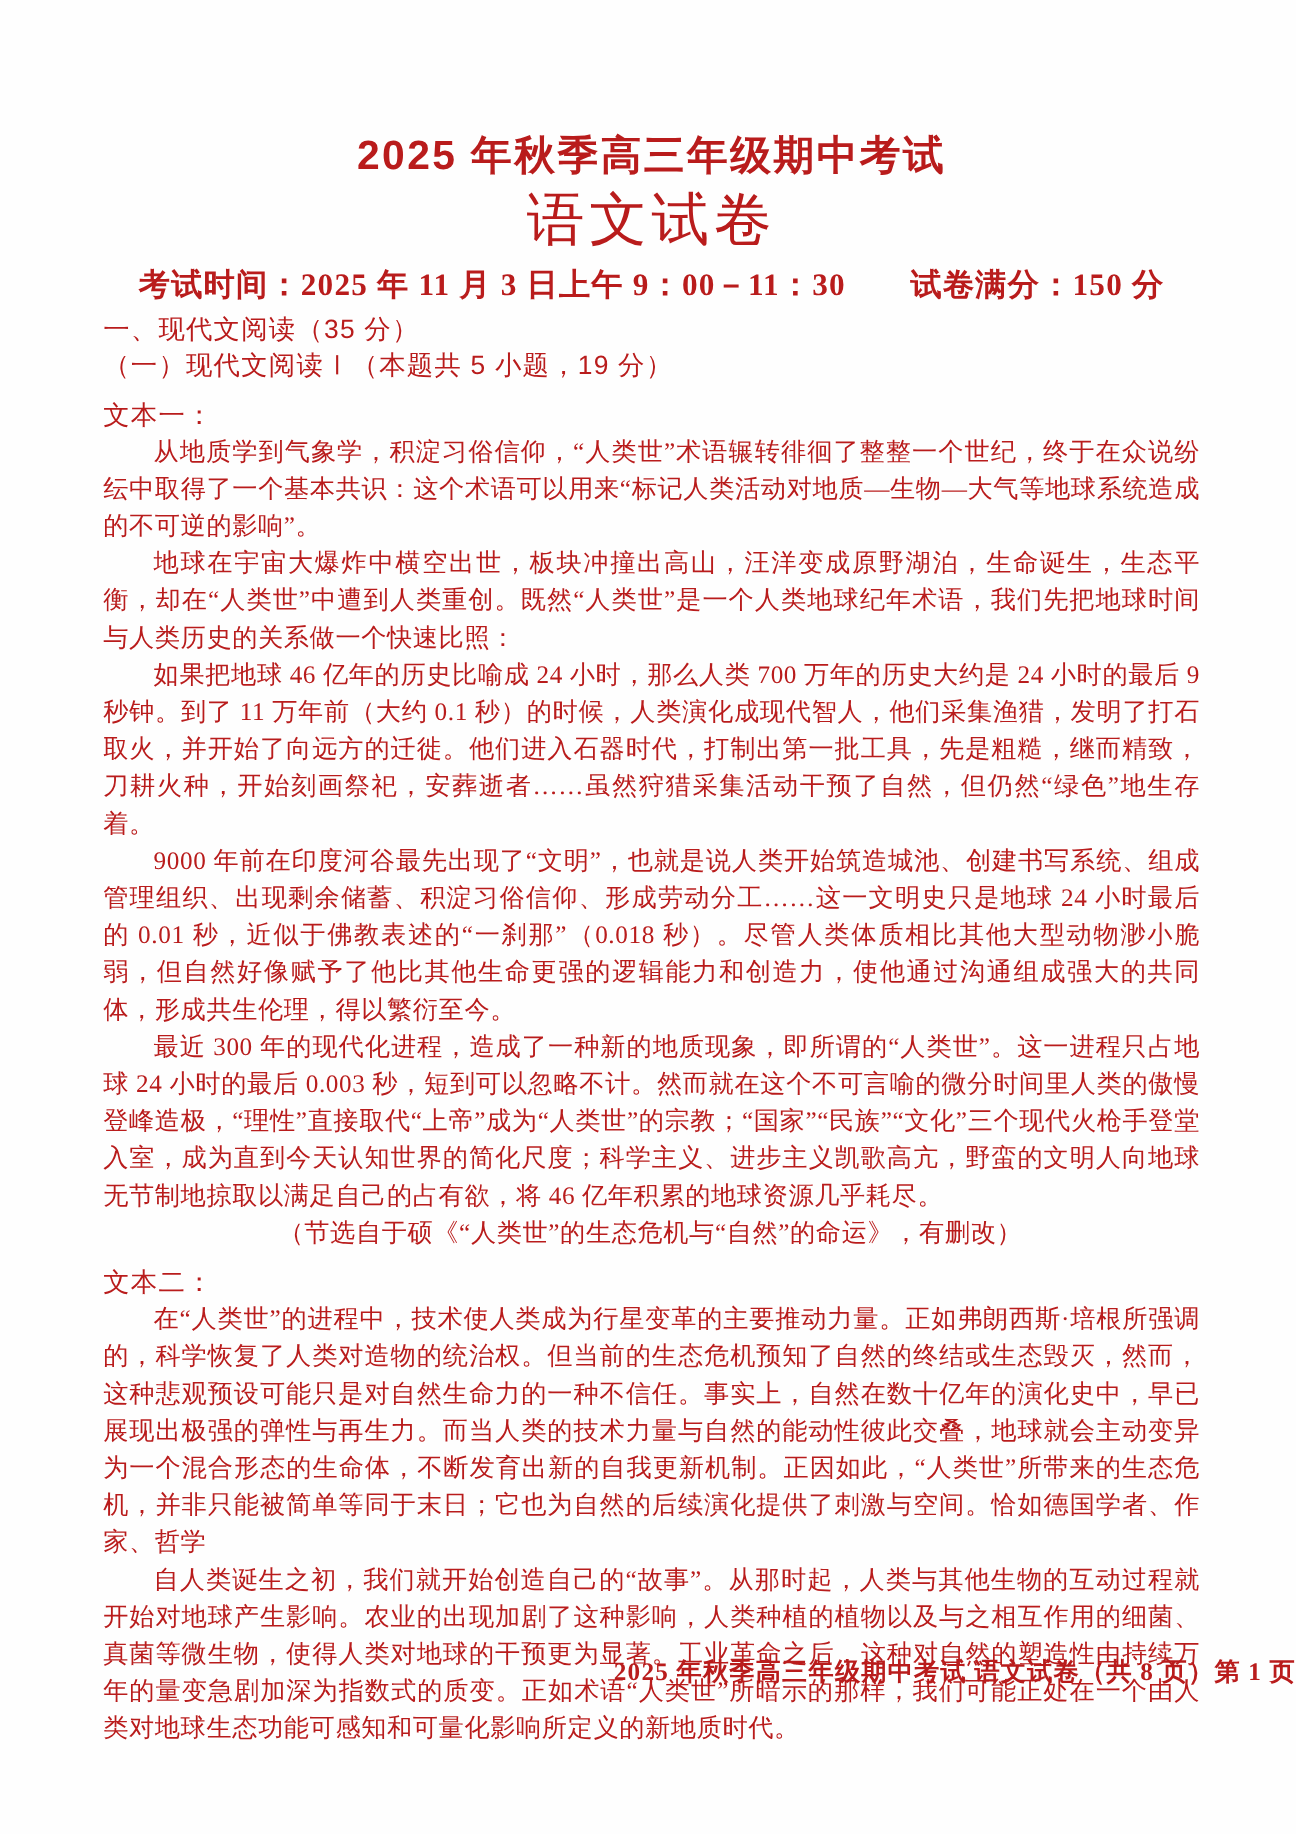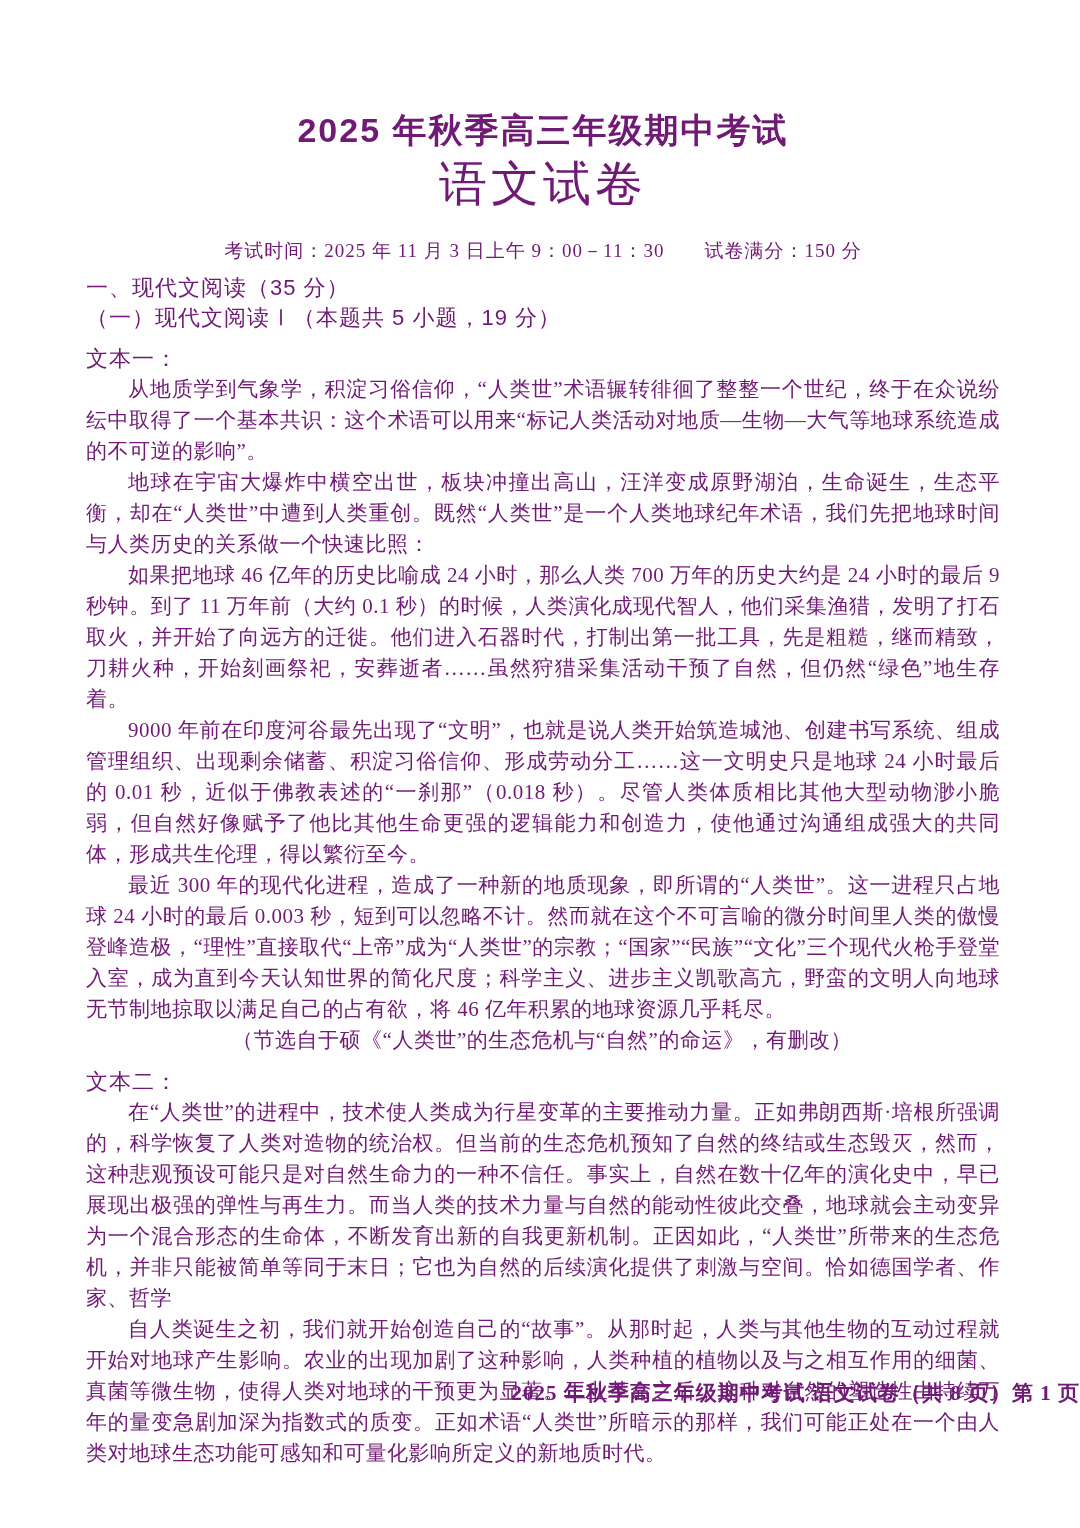--- a/index.html
+++ b/index.html
@@ -5,21 +5,21 @@
   html, body {
     margin: 0;
     padding: 0;
     background: #ffffff;
   }
   .sheet {
     position: relative;
     width: 1080px;
     height: 1528px;
     background: #fefefe;
-    color: #701a75;
+    color: #b91c1c;
     font-family: "Liberation Serif", serif;
     box-sizing: border-box;
     padding: 108px 80px 0 86px;
     overflow: hidden;
   }
   .doc-header { text-align: center; }
   .doc-title {
     font-family: "Liberation Sans", sans-serif;
     font-size: 34px;
     line-height: 44px;
@@ -28,24 +28,24 @@
   }
   .doc-subtitle {
     font-family: "Liberation Sans", sans-serif;
     font-size: 48px;
     line-height: 60px;
     font-weight: 400;
     letter-spacing: 4px;
     margin-top: 2px;
   }
   .exam-info {
-    font-size: 19px;
+    font-size: 26px;
     line-height: 32px;
-    font-weight: 400;
-    margin-top: 21px;
+    font-weight: 700;
+    margin-top: 8px;
     letter-spacing: 1px;
   }
   .heading {
     font-family: "Liberation Sans", sans-serif;
     font-size: 22px;
     line-height: 30px;
     font-weight: 400;
     letter-spacing: 1px;
   }
   .section-heading { margin-top: 6px; }

